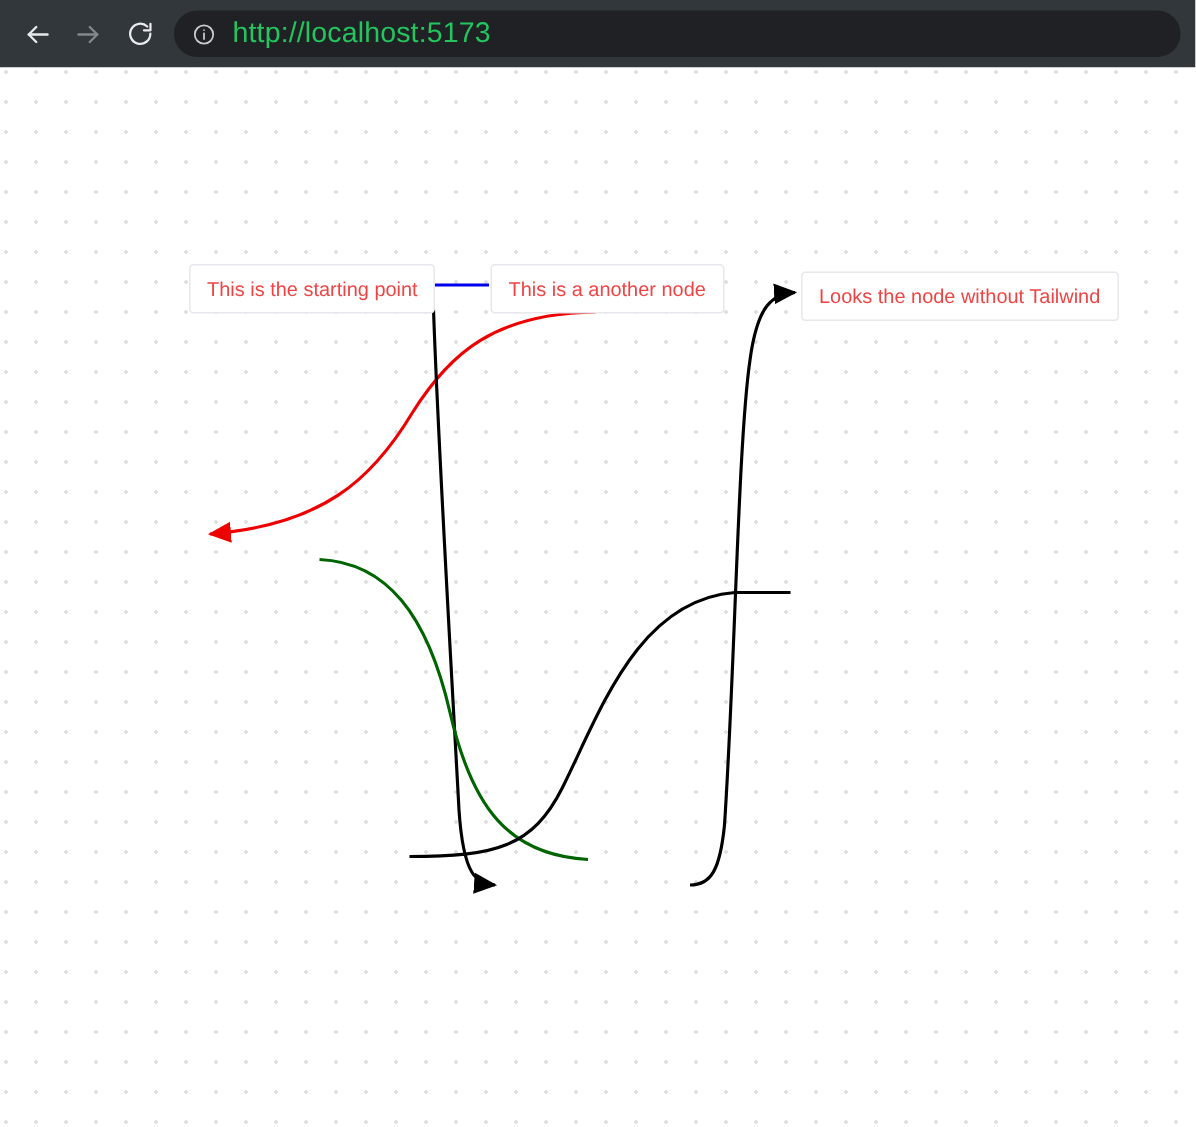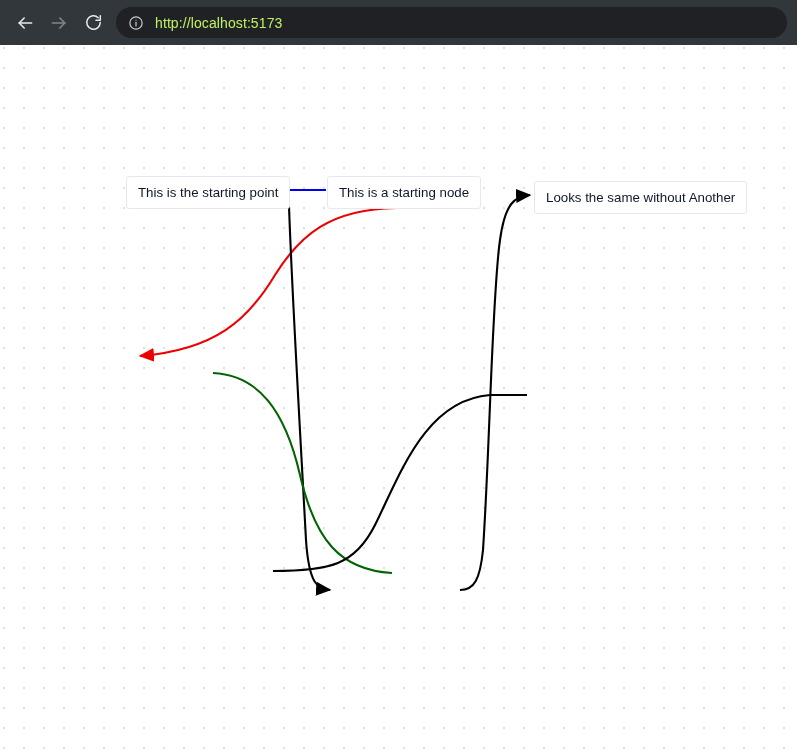--- a/index.html
+++ b/index.html
@@ -56,22 +56,22 @@
     padding: 0 10px;
     box-sizing: border-box;
   }
   .url-icon {
     width: 20px; height: 20px;
     flex: 0 0 auto;
     display: flex; align-items: center; justify-content: center;
     margin-right: 9px;
   }
   .url-text {
-    color: #bef264;
-    font-size: 14px;
+    color: #22c55e;
+    font-size: 19px;
     font-family: "Liberation Sans", sans-serif;
     letter-spacing: 0.1px;
     white-space: nowrap;
     overflow: hidden;
   }
 
   
   .canvas {
     position: absolute;
     left: 0; top: 45px;
@@ -91,21 +91,21 @@
     height: 706px;
     pointer-events: none;
   }
 
   
   .node {
     position: absolute;
     background: #ffffff;
     border: 1px solid #e7e7ec;
     border-radius: 3px;
-    color: #0f172a;
+    color: #ef4444;
     font-size: 13.3px;
     font-family: "Liberation Sans", sans-serif;
     line-height: 1;
     padding: 9px 11px;
     box-sizing: border-box;
     white-space: nowrap;
     box-shadow: 0 0 0 0 rgba(0,0,0,0);
   }
 </style>
 </head>
@@ -183,25 +183,25 @@
       <path d="M 460 545 C 474 545, 480 535, 483 505
                C 490 400, 492 250, 500 195
                C 505 158, 515 151, 530 150" fill="none" stroke="#000000" stroke-width="2.1" marker-end="url(#arrow-black)"></path>
     </svg>
 
     <div class="node" style="left:126px; top:131px;">
       <span>This is the starting point</span>
     </div>
 
     <div class="node" style="left:327px; top:131px;">
-      <span>This is a starting node</span>
+      <span>This is a another node</span>
     </div>
 
     <div class="node" style="left:534px; top:136px;">
-      <span>Looks the same without Another</span>
+      <span>Looks the node without Tailwind</span>
     </div>
 
 
 
 
 
   </div>
 </div>
 
 </body></html>

